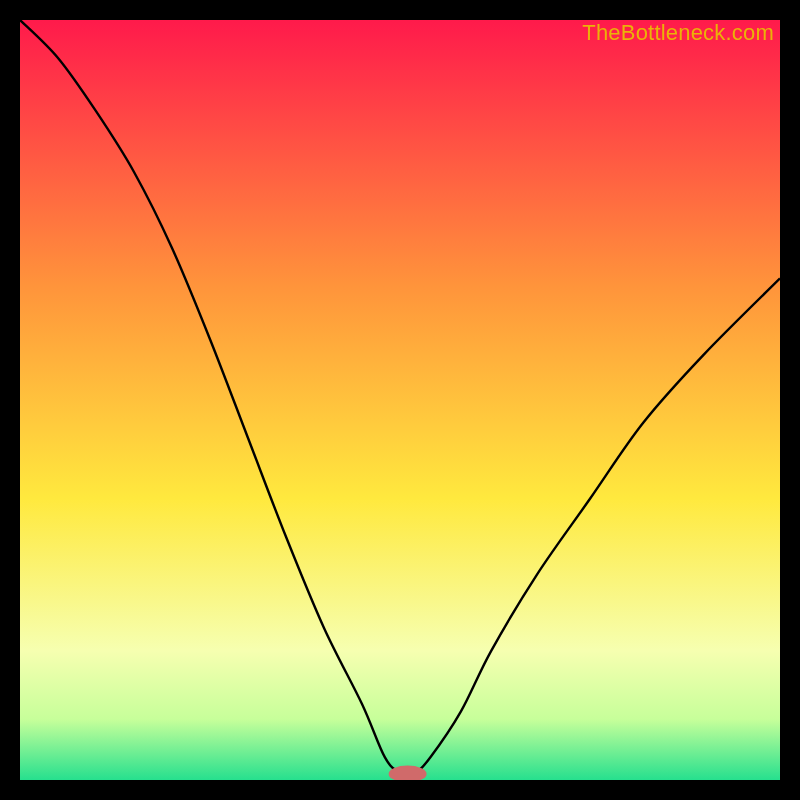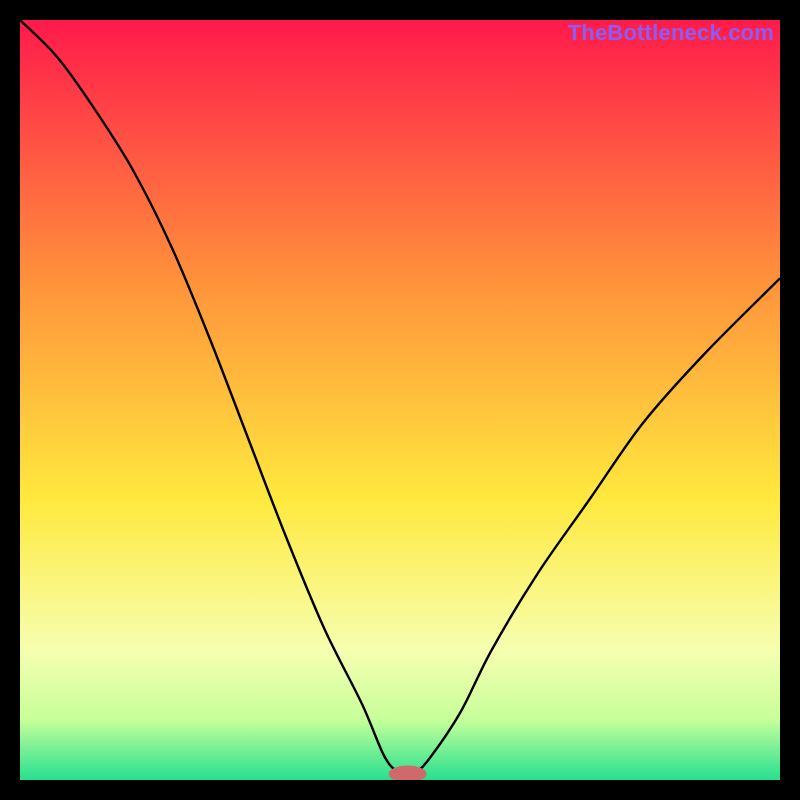--- a/index.html
+++ b/index.html
@@ -25,22 +25,22 @@
     top: 20px;
     width: 760px;
     height: 760px;
     overflow: hidden;
   }
   .watermark {
     position: absolute;
     top: 0px;
     right: 6px;
     font-size: 22px;
-    font-weight: 700;
-    color: #8b5cf6;
+    font-weight: 400;
+    color: #eab308;
     letter-spacing: 0.2px;
     z-index: 10;
   }
   svg {
     display: block;
   }
 </style>
 </head>
 <body>
 

